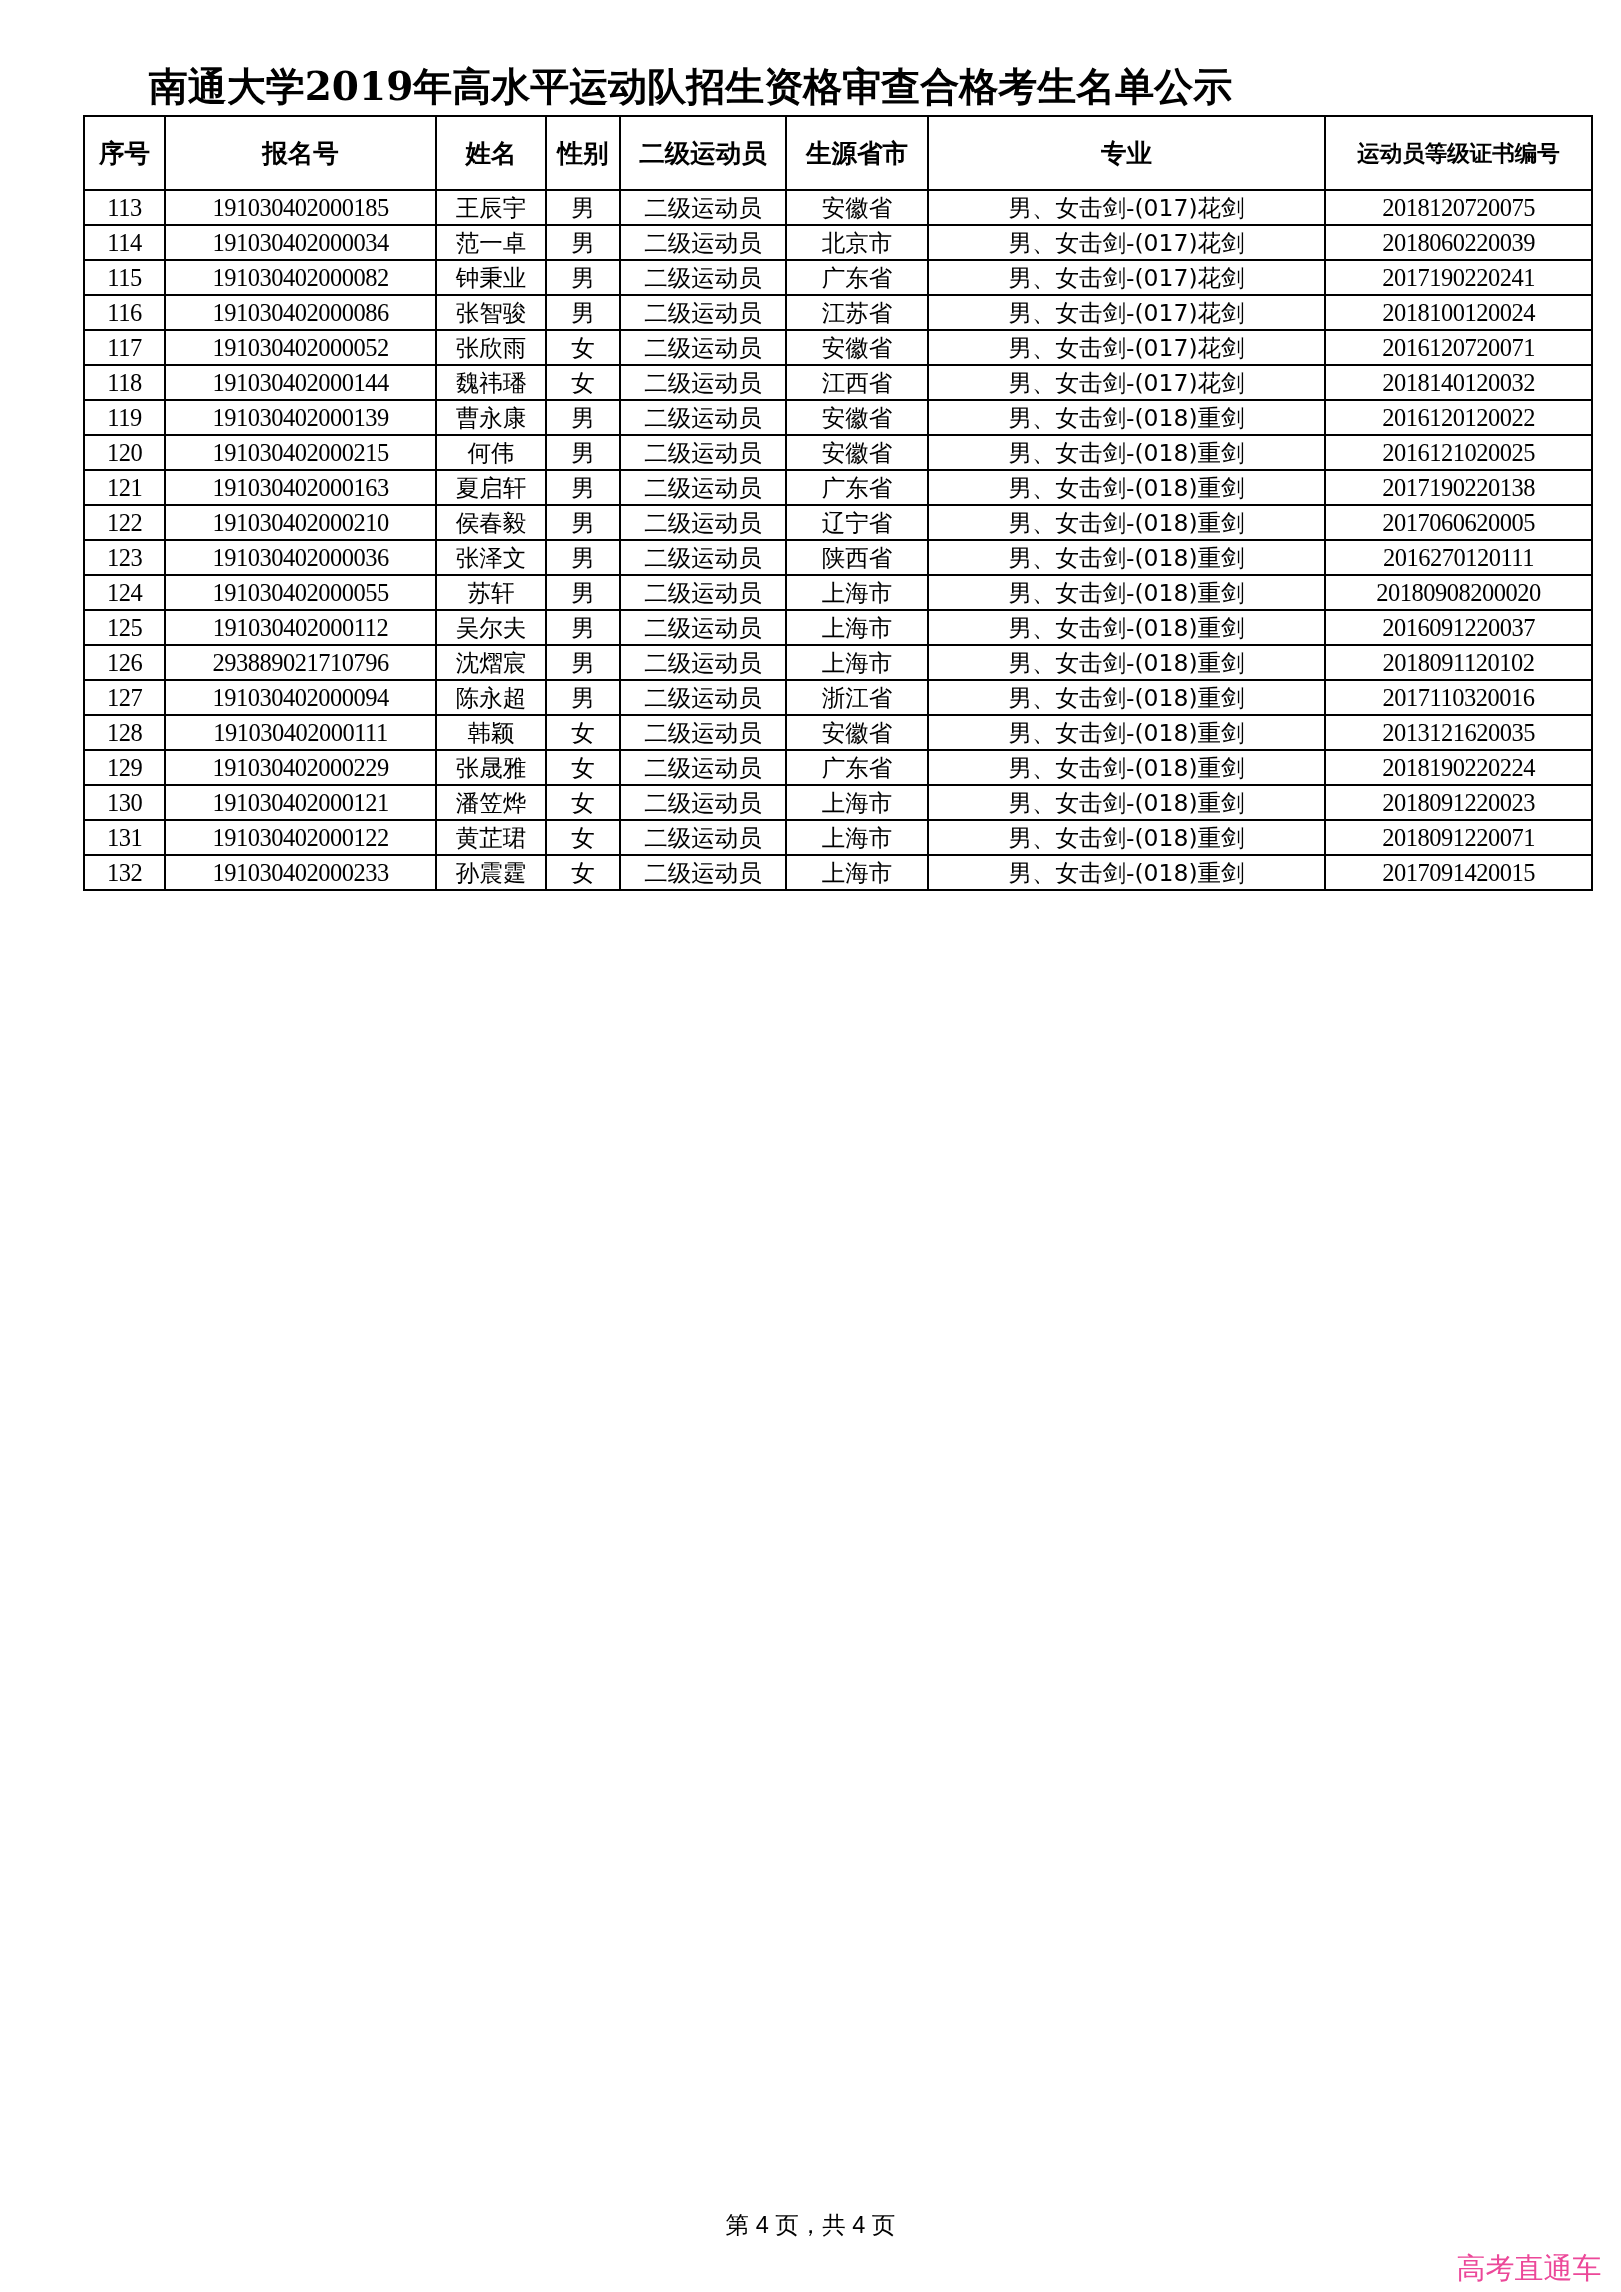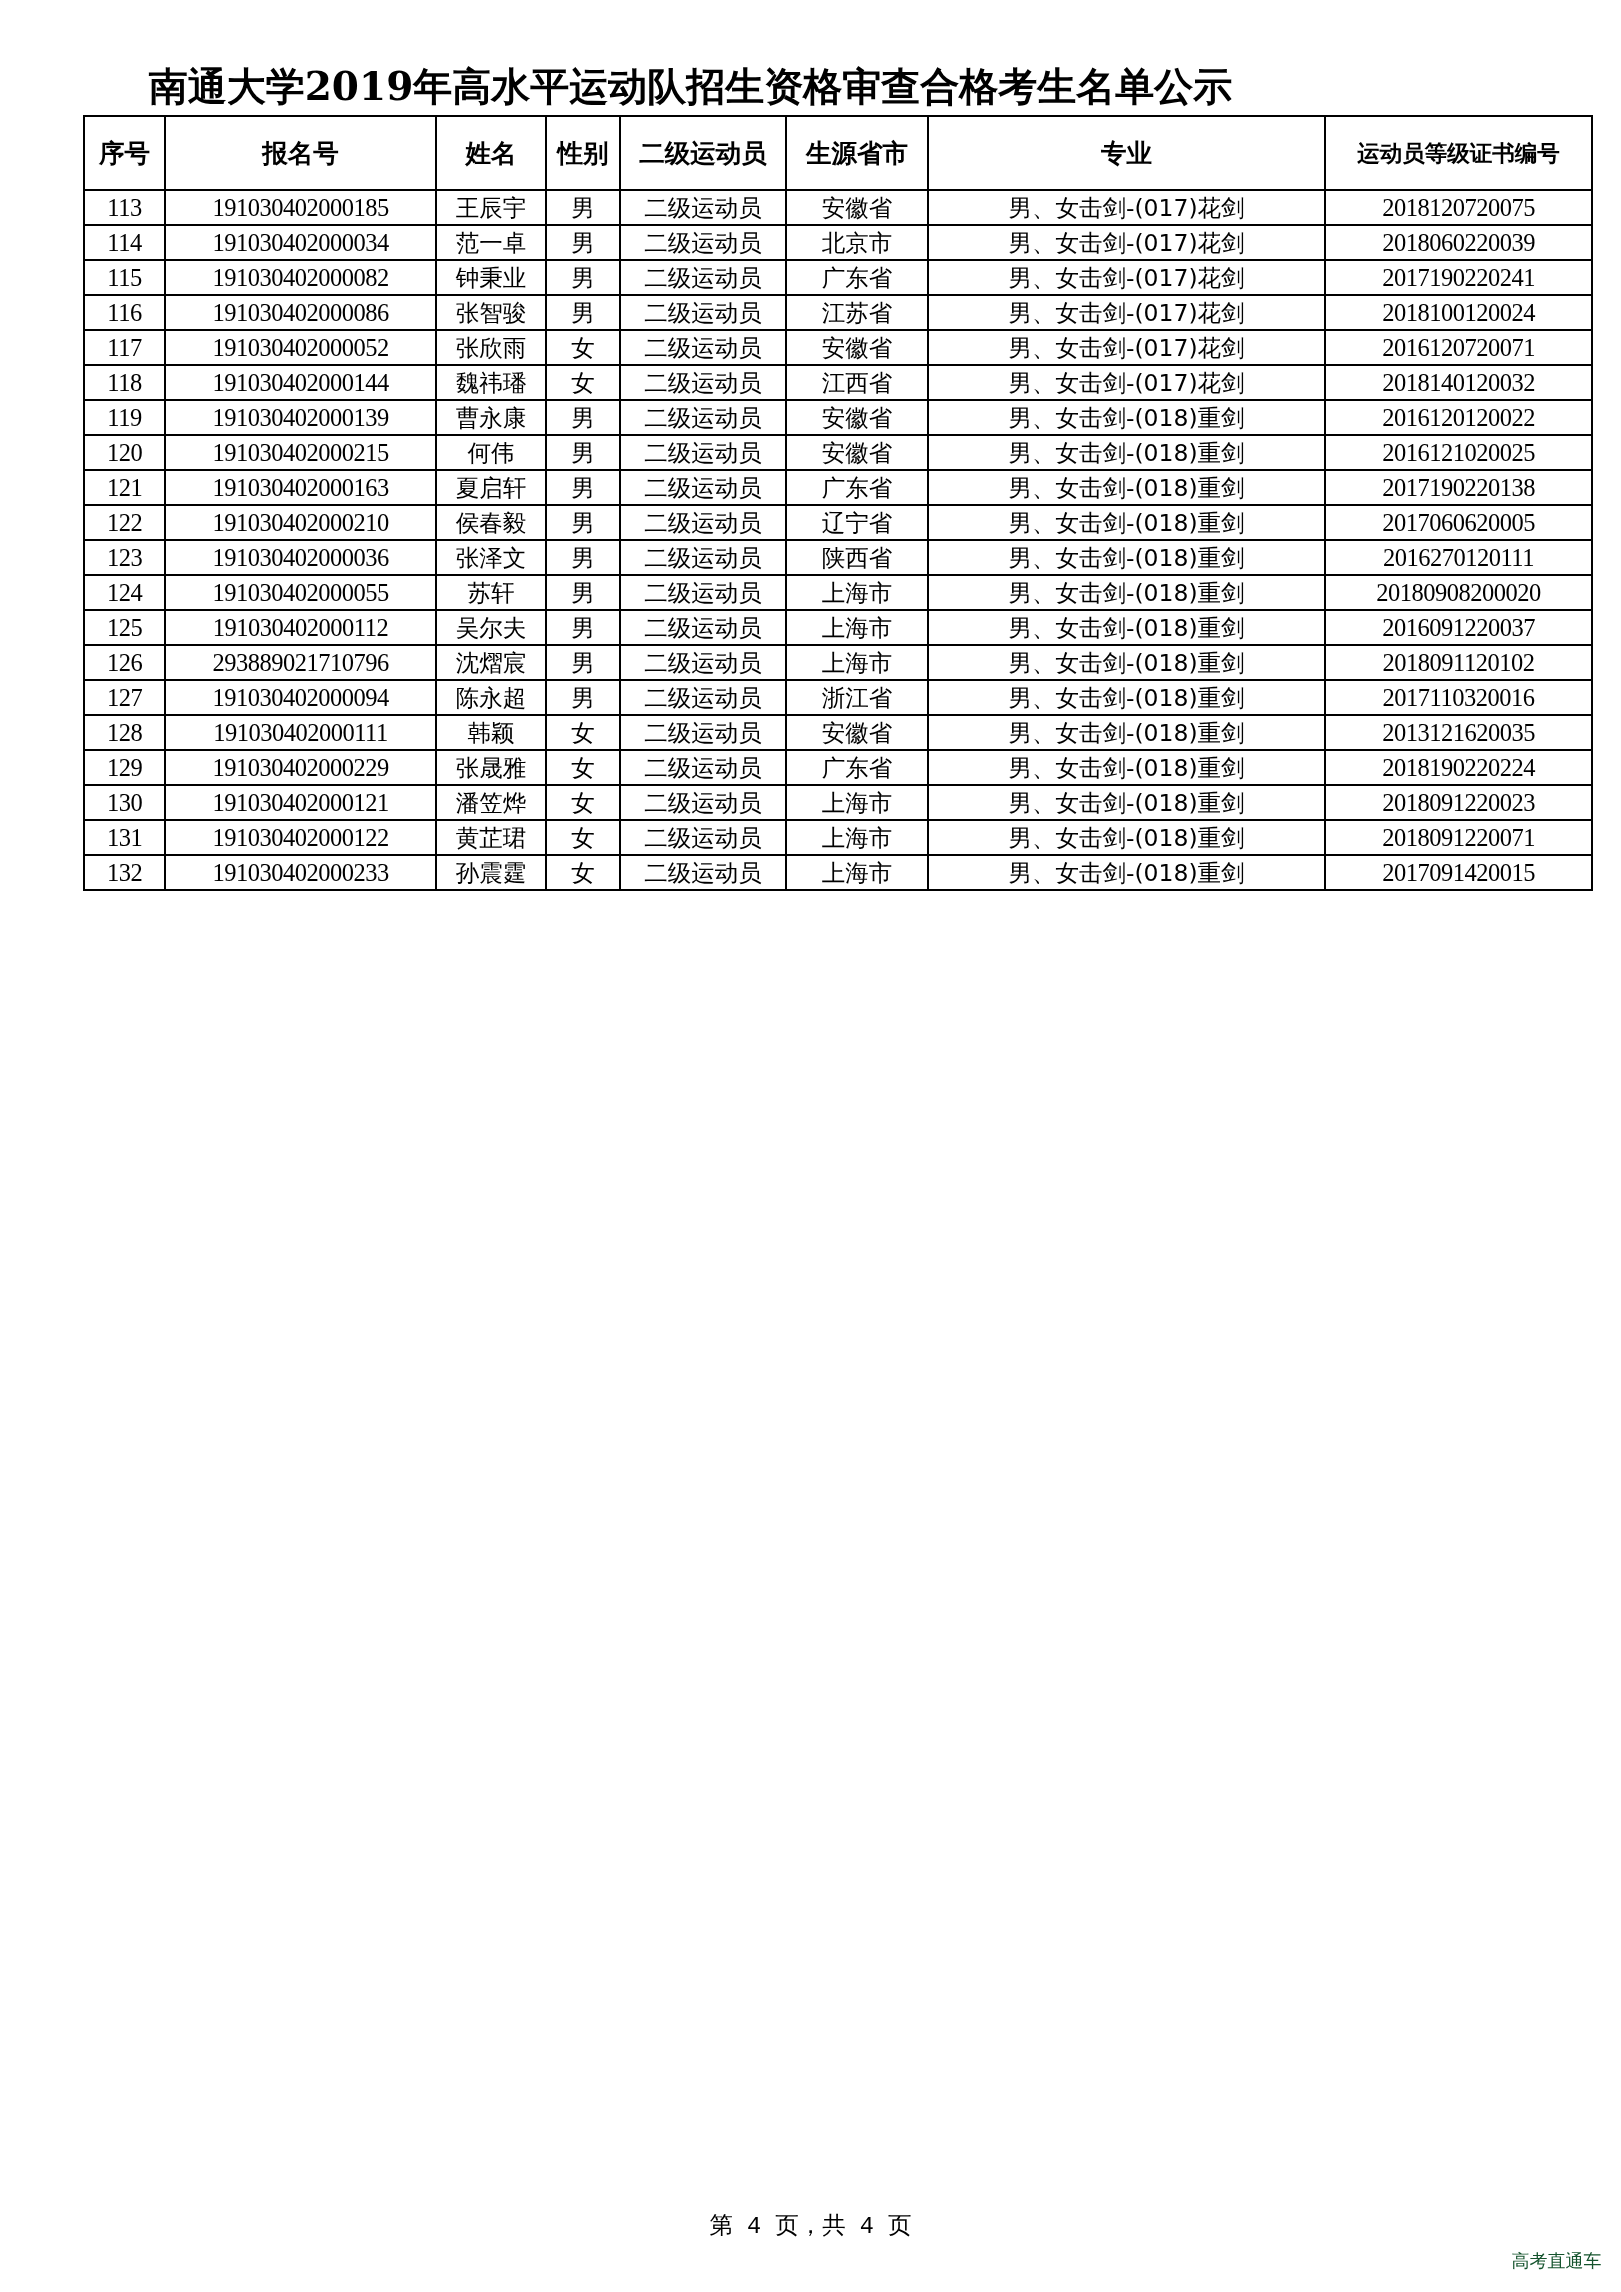--- a/index.html
+++ b/index.html
@@ -27,24 +27,24 @@
   }
   table.roster th.narrow { font-size: 22.5px; }
   table.roster td {
     height: 33px; font-size: 24.5px;
     font-family: "Liberation Serif", "DejaVu Serif", serif;
   }
   table.roster td.cjk { font-family: "DejaVu Sans", "Liberation Sans", sans-serif; font-size: 23.5px; }
   table.roster td.num { font-size: 24.5px; letter-spacing: -0.5px; }
   .footer {
     position: absolute; left: 0; width: 1621px; top: 2209px; text-align: center;
-    font-size: 23.5px; font-family: Liberation Mono, monospace;
+    font-size: 23.5px; font-family: Liberation Sans, sans-serif;
   }
   .watermark {
-    position: absolute; right: 19.6px; top: 2249px; font-size: 18px; color: #14532d;
+    position: absolute; right: 19.6px; top: 2249px; font-size: 29px; color: #ec4899;
     font-family: "DejaVu Sans", "Liberation Sans", sans-serif;
   }
 </style>
 </head>
 <body>
 
 <div class="title">南通大学2019年高水平运动队招生资格审查合格考生名单公示</div>
 
 <table class="roster">
   <colgroup>

